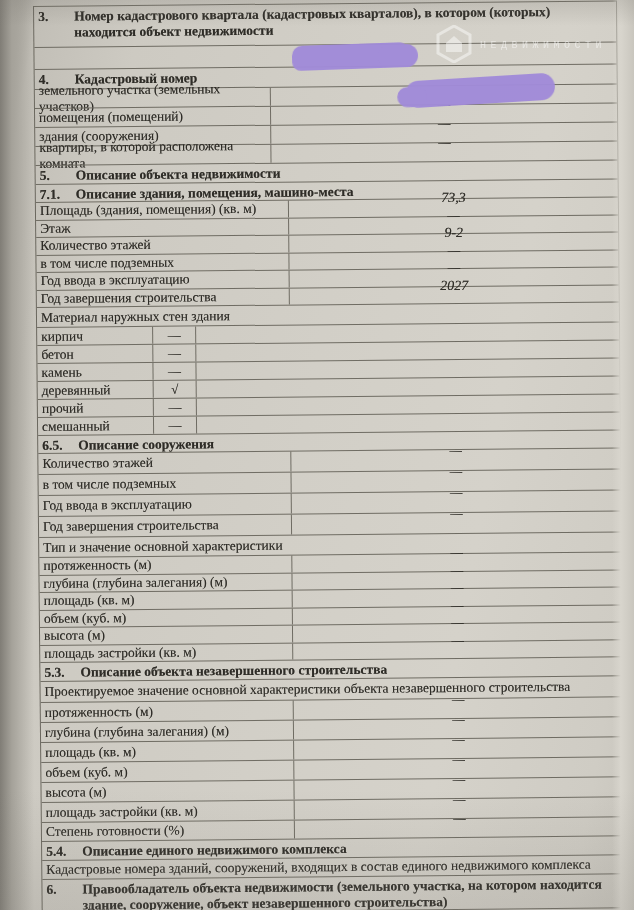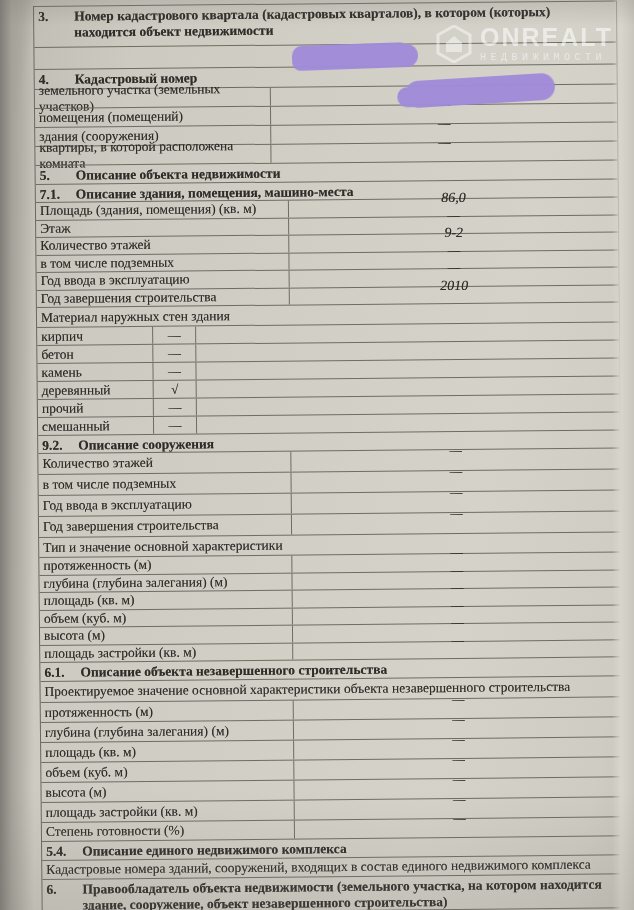--- a/index.html
+++ b/index.html
@@ -126,21 +126,21 @@
     <div class="title">Описание объекта недвижимости</div>
   </div>
 
   <div class="row hdr h-s51h">
     <div class="num">7.1.</div>
     <div class="title">Описание здания, помещения, машино-места</div>
   </div>
   <div class="row h-s51 w-s51">
     <div class="lbl">Площадь (здания, помещения) (кв. м)</div>
     <div class="val">
-        <span>86,0</span>
+        <span>73,3</span>
       </div>
   </div>
   <div class="row h-s51 w-s51">
     <div class="lbl">Этаж</div>
     <div class="val">
         <span>—</span>
       </div>
   </div>
   <div class="row h-s51 w-s51">
     <div class="lbl">Количество этажей</div>
@@ -156,21 +156,21 @@
   </div>
   <div class="row h-s51 w-s51">
     <div class="lbl">Год ввода в эксплуатацию</div>
     <div class="val">
         <span>—</span>
       </div>
   </div>
   <div class="row h-s51 w-s51">
     <div class="lbl">Год завершения строительства</div>
     <div class="val">
-        <span>2010</span>
+        <span>2027</span>
       </div>
   </div>
 
   <div class="row h-mathdr">
     <div class="full">Материал наружных стен здания</div>
   </div>
   <div class="row h-mat">
     <div class="mat-lbl">кирпич</div>
     <div class="mat-mark">—</div>
     <div class="mat-rest"></div>
@@ -195,21 +195,21 @@
     <div class="mat-mark">—</div>
     <div class="mat-rest"></div>
   </div>
   <div class="row h-mat">
     <div class="mat-lbl">смешанный</div>
     <div class="mat-mark">—</div>
     <div class="mat-rest"></div>
   </div>
 
   <div class="row hdr h-s52h">
-    <div class="num">9.2.</div>
+    <div class="num">6.5.</div>
     <div class="title">Описание сооружения</div>
   </div>
   <div class="row h-s52 w-s52">
     <div class="lbl">Количество этажей</div>
     <div class="val">
         <span>—</span>
       </div>
   </div>
   <div class="row h-s52 w-s52">
     <div class="lbl">в том числе подземных</div>
@@ -263,21 +263,21 @@
       </div>
   </div>
   <div class="row h-dims w-s52">
     <div class="lbl">площадь застройки (кв. м)</div>
     <div class="val">
         <span>—</span>
       </div>
   </div>
 
   <div class="row hdr h-s53h">
-    <div class="num">6.1.</div>
+    <div class="num">5.3.</div>
     <div class="title">Описание объекта незавершенного строительства</div>
   </div>
   <div class="row h-proj">
     <div class="full">Проектируемое значение основной характеристики объекта незавершенного строительства</div>
   </div>
   <div class="row h-s53 w-s52">
     <div class="lbl">протяженность (м)</div>
     <div class="val">
         <span>—</span>
       </div>
@@ -337,21 +337,20 @@
   </div>
 
 </div>
 
 <div class="watermark">
   <svg class="wm-logo" viewBox="0 0 36 38">
     <path d="M18 1 L34 10 L34 28 L18 37 L2 28 L2 10 Z" fill="none" stroke="rgba(255,255,255,0.5)" stroke-width="3"></path>
     <path d="M18 11 L26 18 L26 27 L10 27 L10 18 Z" fill="rgba(255,255,255,0.5)"></path>
   </svg>
   <div class="wm-text">
-    <div class="wm-brand">ONREALT</div>
     <div class="wm-sub">НЕДВИЖИМОСТИ</div>
   </div>
 </div>
 
 <div class="redact r1"></div>
 <div class="redact r2"></div>
 
 <div class="edge-right"></div>
 <div class="shade-top"></div>
 <div class="shade-bottom"></div>

